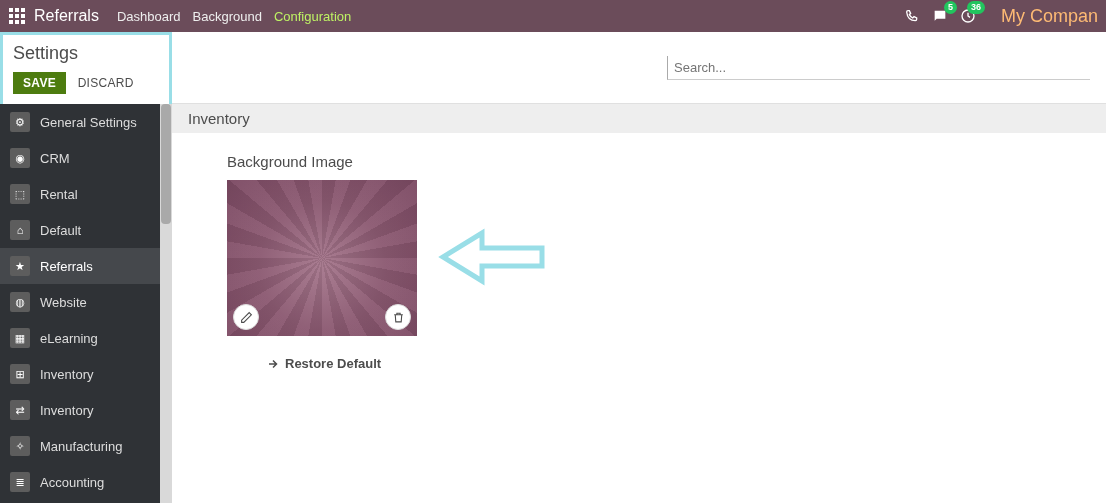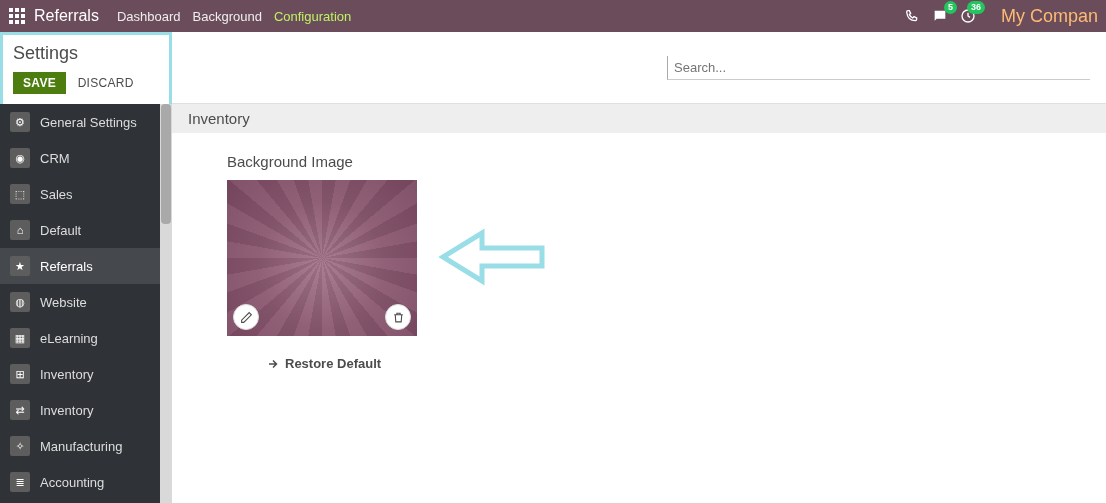--- a/index.html
+++ b/index.html
@@ -124,21 +124,21 @@
         <div class="sidebar-item">
           <span class="s-icon">⚙</span>
           <span>General Settings</span>
         </div>
         <div class="sidebar-item">
           <span class="s-icon">◉</span>
           <span>CRM</span>
         </div>
         <div class="sidebar-item">
           <span class="s-icon">⬚</span>
-          <span>Sales</span>
+          <span>Rental</span>
         </div>
         <div class="sidebar-item">
           <span class="s-icon">⌂</span>
           <span>Default</span>
         </div>
         <div class="sidebar-item active">
           <span class="s-icon">★</span>
           <span>Referrals</span>
         </div>
         <div class="sidebar-item">

